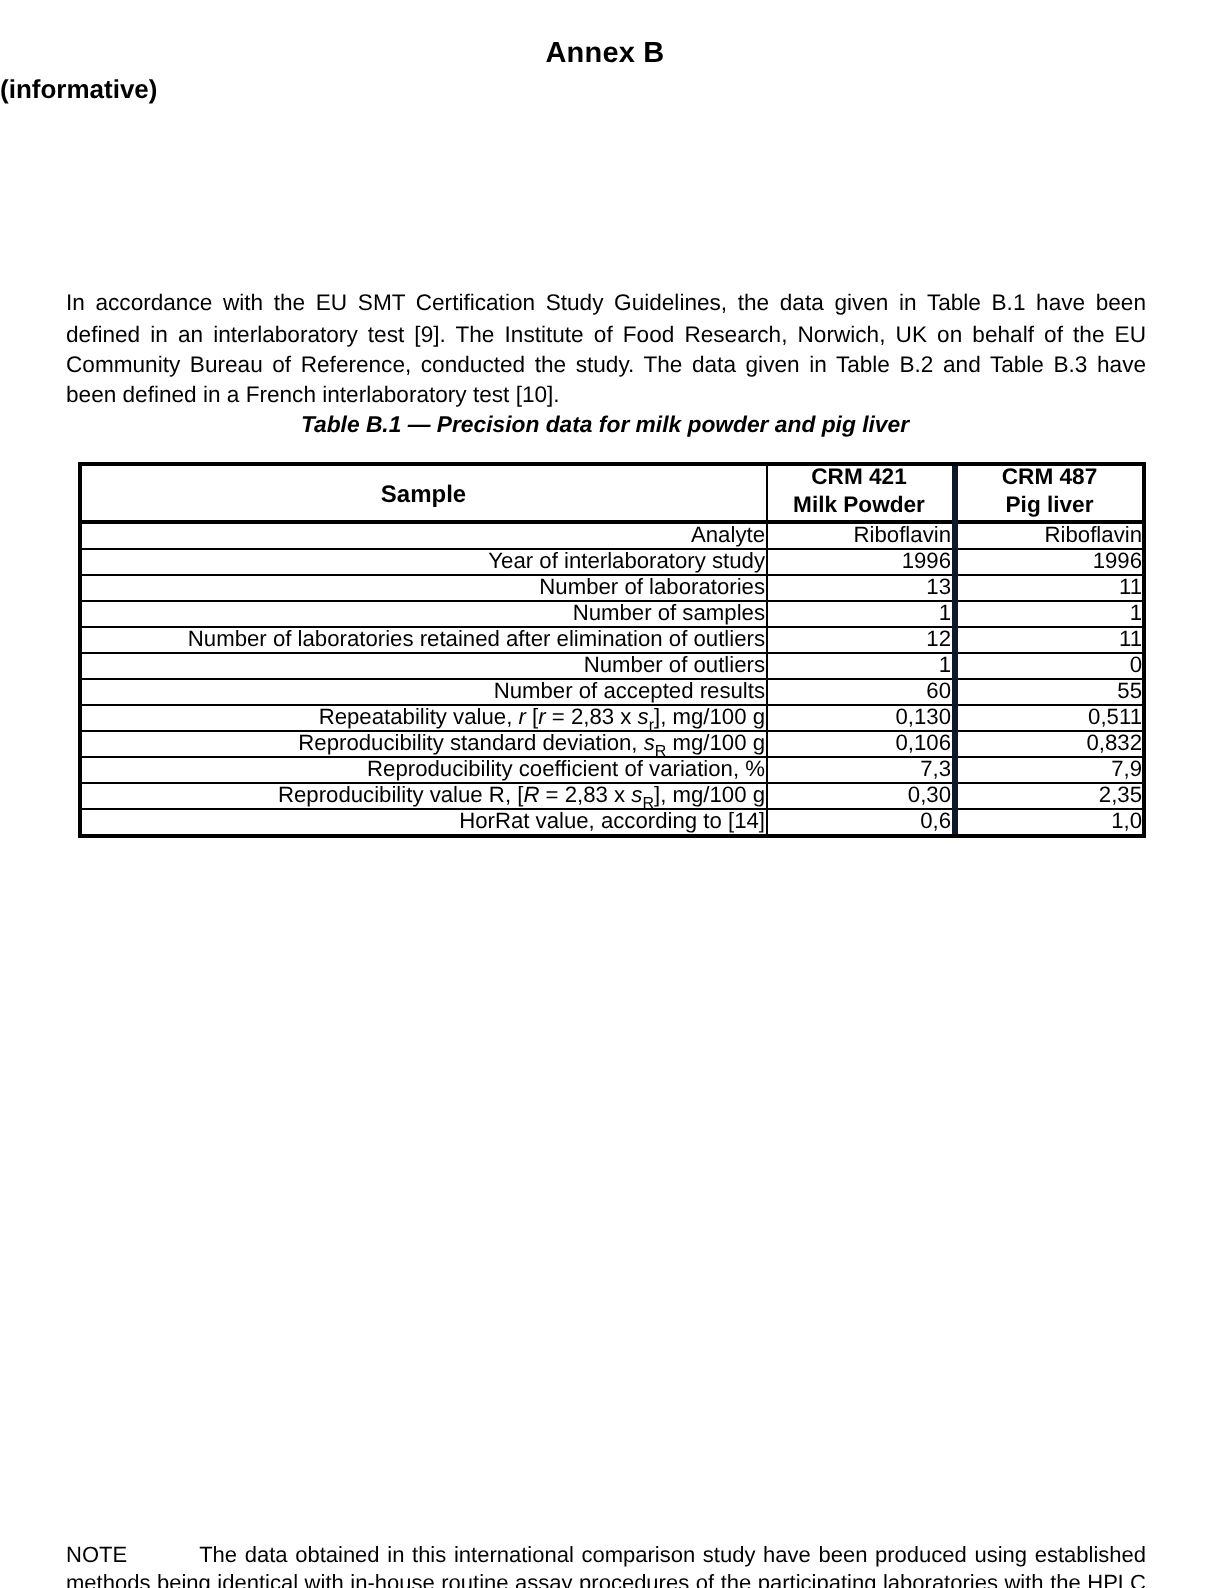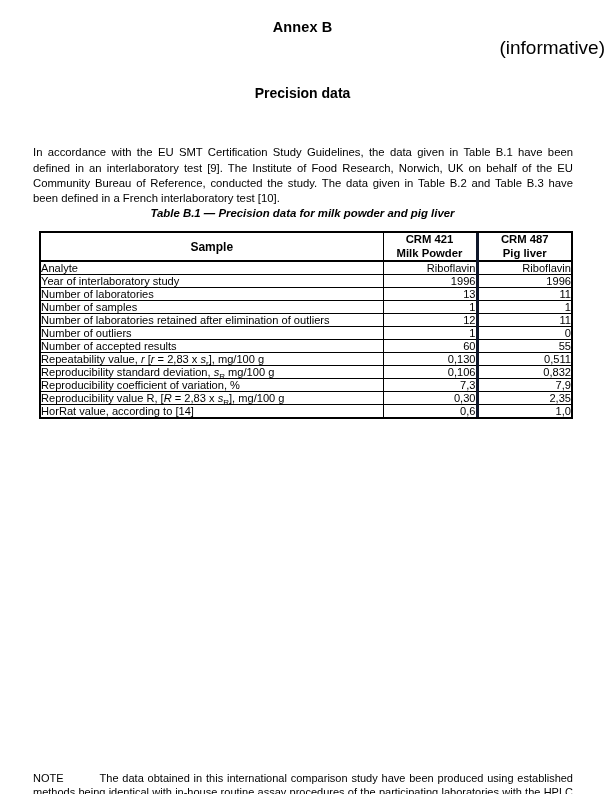--- a/index.html
+++ b/index.html
@@ -27,23 +27,23 @@
   
   .annex-title {
     text-align: center;
     font-size: 14.5px;
     font-weight: bold;
     margin: 0;
     padding-top: 19px;
     letter-spacing: 0.1px;
   }
   .annex-sub {
-    text-align: right;
-    font-size: 19px;
-    font-weight: normal;
+    text-align: left;
+    font-size: 13px;
+    font-weight: bold;
     margin: 0;
     padding-top: 2px;
   }
   .section-title {
     text-align: center;
     font-size: 14px;
     font-weight: bold;
     margin: 0;
     padding-top: 26px;
   }
@@ -111,21 +111,21 @@
     border-right: 1px solid #000000;
   }
   table.precision .col-a {
     border-right: 3px solid #0f172a;
   }
   table.precision thead th {
     border-bottom: 2px solid #000000;
   }
 
   .cell-sample {
-    text-align: left;
+    text-align: right;
     padding: 7px 0 7px 9px;
     font-weight: normal;
   }
   .cell-val {
     text-align: right;
     padding: 7px 2px;
   }
   th.head-sample {
     text-align: center;
     font-weight: bold;
@@ -177,21 +177,20 @@
     width: 36px;
   }
 </style>
 </head>
 <body>
 
 <div class="page">
 
   <div class="annex-title">Annex B</div>
   <div class="annex-sub">(informative)</div>
-  <div class="section-title">Precision data</div>
 
   <p class="intro">In accordance with the EU SMT Certification Study Guidelines, the data given in Table B.1 have been defined in an interlaboratory test [9]. The Institute of Food Research, Norwich, UK on behalf of the EU Community Bureau of Reference, conducted the study. The data given in Table B.2 and Table B.3 have been defined in a French interlaboratory test [10].</p>
 
   <div class="table-caption">Table B.1 — Precision data for milk powder and pig liver</div>
 
   <div class="tbl-wrap">
     <table class="precision">
         <colgroup>
           <col style="width: 342px;">
           <col style="width: 94px;">

